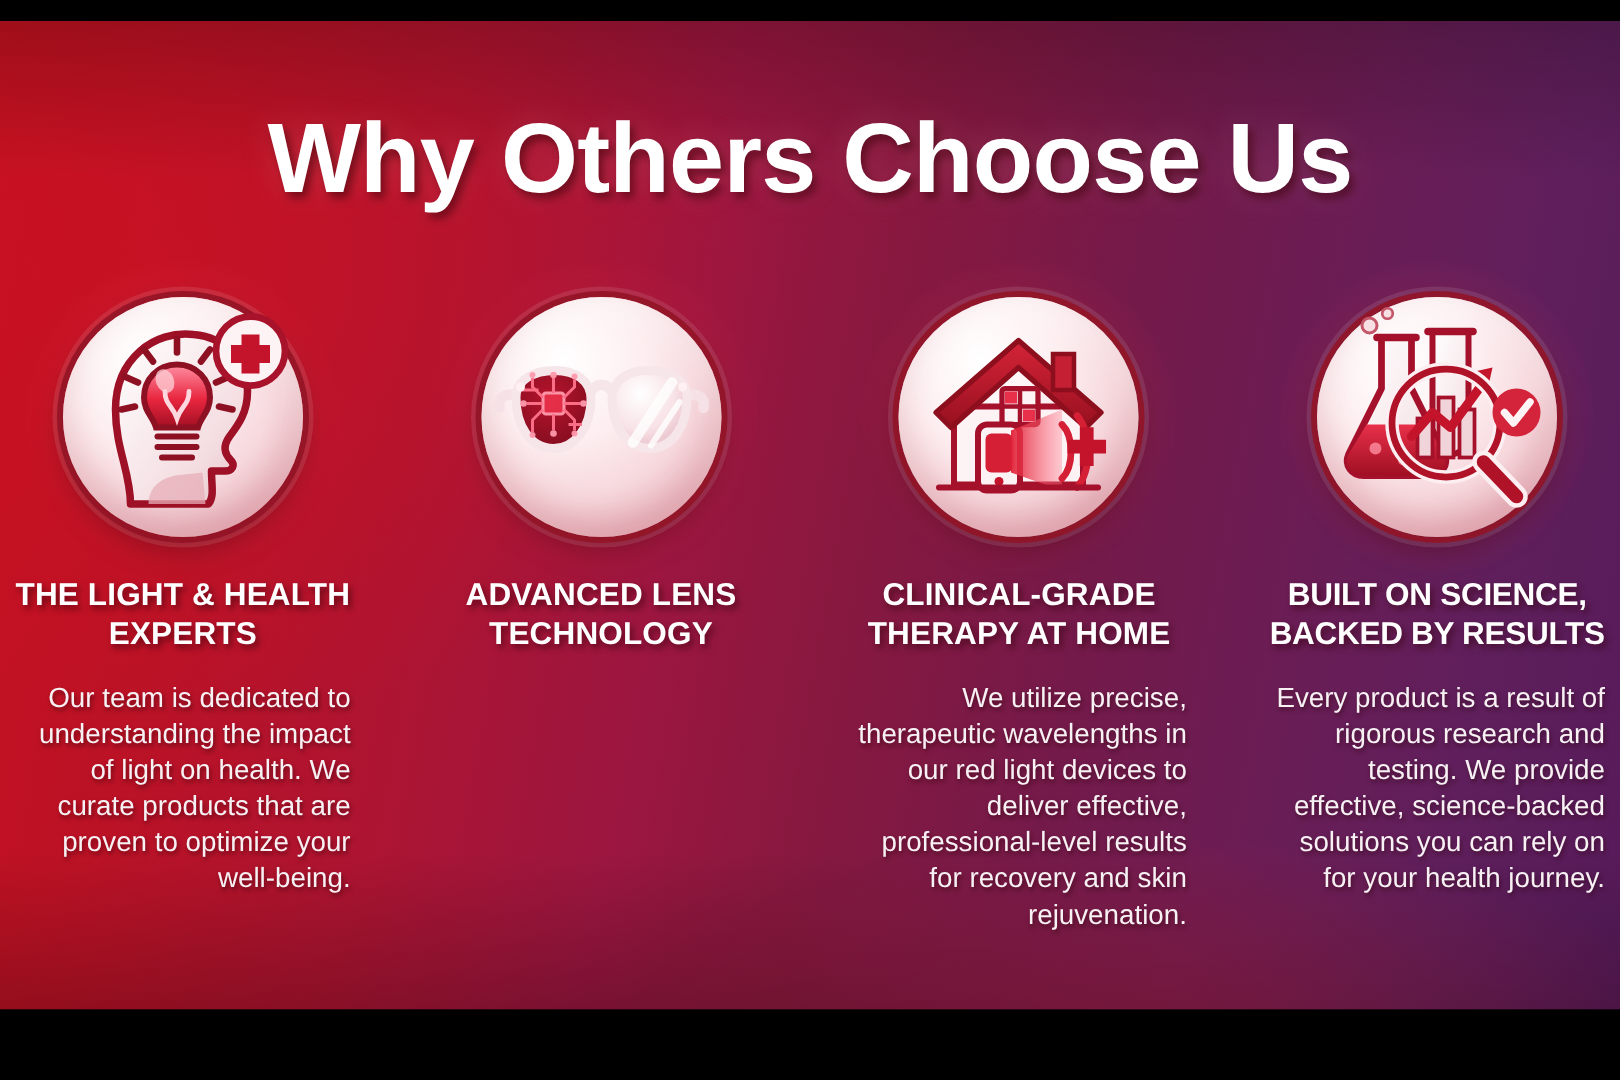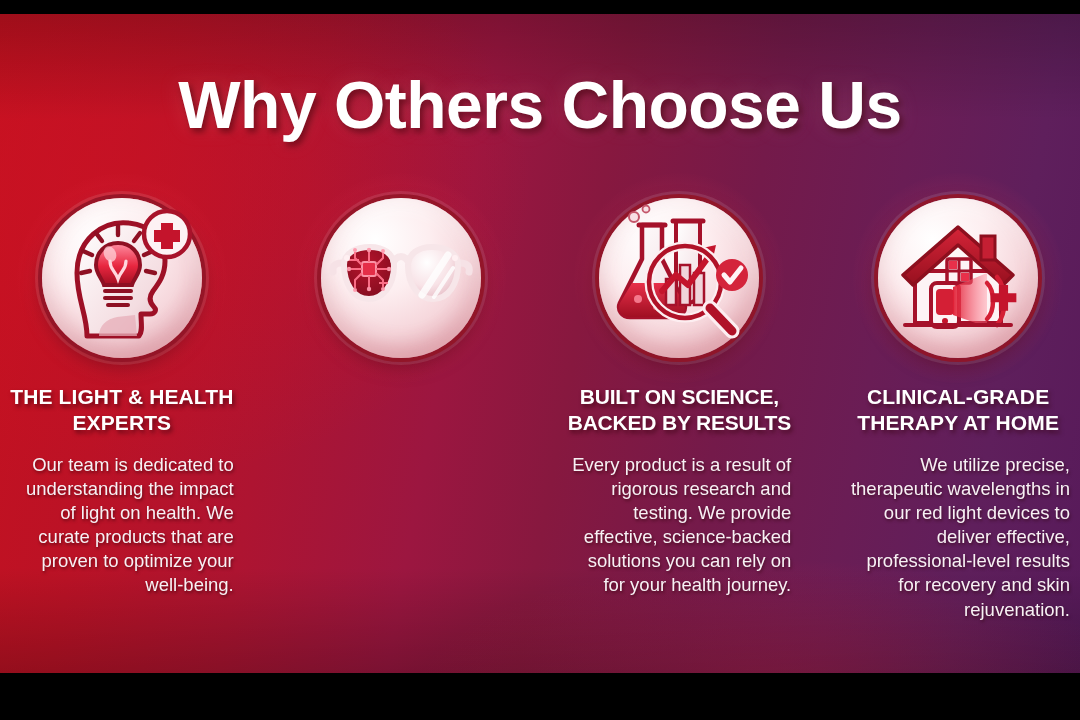--- a/index.html
+++ b/index.html
@@ -284,20 +284,70 @@
                 <path d="M108 94 L127 65" stroke="#ffffff" stroke-width="4" stroke-linecap="round"></path>
               </g>
 
               <path d="M68 58 C72 52 78 52 82 58" fill="none" stroke="#f7e6e9" stroke-width="7" stroke-linecap="round"></path>
 
               <circle cx="21" cy="55" r="3" fill="#fff0f2"></circle>
               <circle cx="129" cy="55" r="3" fill="#fff0f2"></circle>
             </svg>
           </div>
         </div>
+        <h3 class="card-title">ADVANCED LENS TECHNOLOGY</h3>
+      </div>
+
+      <div class="col col-3">
+        <div class="icon-wrap">
+          <div class="icon-glow"></div>
+          <div class="medallion">
+            <svg width="150" height="150" viewBox="0 0 150 150">
+              <defs>
+                <linearGradient id="roofG" x1="0" y1="0" x2="0" y2="1">
+                  <stop offset="0%" stop-color="#d52438"></stop>
+                  <stop offset="100%" stop-color="#97101f"></stop>
+                </linearGradient>
+                <linearGradient id="beamG" x1="0" y1="0" x2="1" y2="0">
+                  <stop offset="0%" stop-color="#e01f35" stop-opacity="0.95"></stop>
+                  <stop offset="100%" stop-color="#ff7a8c" stop-opacity="0.35"></stop>
+                </linearGradient>
+              </defs>
+
+              <path d="M32 68 L118 68 L118 120 L32 120 Z" fill="#fdf3f5" stroke="#a5112a" stroke-width="4"></path>
+
+              <path d="M20 72 L75 24 L130 72 L120 82 L75 42 L30 82 Z" fill="url(#roofG)" stroke="#8d0f1e" stroke-width="3.5" stroke-linejoin="round"></path>
+
+              <rect x="98" y="33" width="14" height="24" fill="#c51f33" stroke="#8d0f1e" stroke-width="3"></rect>
+
+              <rect x="64" y="56" width="24" height="24" rx="2" fill="#fdf3f5" stroke="#a5112a" stroke-width="3.5"></rect>
+              <line x1="76" y1="56" x2="76" y2="80" stroke="#a5112a" stroke-width="3"></line>
+              <line x1="64" y1="68" x2="88" y2="68" stroke="#a5112a" stroke-width="3"></line>
+              <rect x="66" y="58" width="8" height="8" fill="#e8304a"></rect>
+              <rect x="78" y="70" width="8" height="8" fill="#e8304a"></rect>
+
+              <rect x="48" y="80" width="28" height="44" rx="6" fill="#fdf3f5" stroke="#a5112a" stroke-width="4"></rect>
+              <rect x="53" y="86" width="18" height="26" rx="4" fill="#d41f35"></rect>
+              <circle cx="62" cy="118" r="3" fill="#c4142c"></circle>
+
+              <path d="M70 84 L104 70 L104 124 L70 112 Z" fill="url(#beamG)"></path>
+
+              <g fill="none" stroke="#d41f35" stroke-width="4.5" stroke-linecap="round">
+                <path d="M104 80 C112 88 112 108 104 116"></path>
+                <path d="M114 74 C124 86 124 110 114 122"></path>
+              </g>
+
+              <path d="M120 90 h9 v-9 h10 v9 h9 v10 h-9 v9 h-10 v-9 h-9 z" fill="#c4142c" transform="translate(-12,0) scale(0.92) translate(10,8)"></path>
+
+              <line x1="22" y1="122" x2="128" y2="122" stroke="#a5112a" stroke-width="4" stroke-linecap="round"></line>
+            </svg>
+          </div>
+        </div>
+        <h3 class="card-title">CLINICAL-GRADE THERAPY AT HOME</h3>
+        <p class="card-body">We utilize precise, therapeutic wavelengths in our red light devices to deliver effective, professional-level results for recovery and skin rejuvenation.</p>
       </div>
 
       <div class="col col-4">
         <div class="icon-wrap">
           <div class="icon-glow"></div>
           <div class="medallion">
             <svg width="150" height="150" viewBox="0 0 150 150">
               <defs>
                 <linearGradient id="liqG" x1="0" y1="0" x2="0" y2="1">
                   <stop offset="0%" stop-color="#e8304a"></stop>
@@ -340,66 +390,17 @@
 
               <circle cx="128" cy="72" r="16" fill="#d4243b"></circle>
               <path d="M120 72 L126 79 L137 65" fill="none" stroke="#fff3f5" stroke-width="5" stroke-linecap="round" stroke-linejoin="round"></path>
             </svg>
           </div>
         </div>
         <h3 class="card-title">BUILT ON SCIENCE, BACKED BY RESULTS</h3>
         <p class="card-body">Every product is a result of rigorous research and testing. We provide effective, science-backed solutions you can rely on for your health journey.</p>
       </div>
 
-      <div class="col col-3">
-        <div class="icon-wrap">
-          <div class="icon-glow"></div>
-          <div class="medallion">
-            <svg width="150" height="150" viewBox="0 0 150 150">
-              <defs>
-                <linearGradient id="roofG" x1="0" y1="0" x2="0" y2="1">
-                  <stop offset="0%" stop-color="#d52438"></stop>
-                  <stop offset="100%" stop-color="#97101f"></stop>
-                </linearGradient>
-                <linearGradient id="beamG" x1="0" y1="0" x2="1" y2="0">
-                  <stop offset="0%" stop-color="#e01f35" stop-opacity="0.95"></stop>
-                  <stop offset="100%" stop-color="#ff7a8c" stop-opacity="0.35"></stop>
-                </linearGradient>
-              </defs>
-
-              <path d="M32 68 L118 68 L118 120 L32 120 Z" fill="#fdf3f5" stroke="#a5112a" stroke-width="4"></path>
-
-              <path d="M20 72 L75 24 L130 72 L120 82 L75 42 L30 82 Z" fill="url(#roofG)" stroke="#8d0f1e" stroke-width="3.5" stroke-linejoin="round"></path>
-
-              <rect x="98" y="33" width="14" height="24" fill="#c51f33" stroke="#8d0f1e" stroke-width="3"></rect>
-
-              <rect x="64" y="56" width="24" height="24" rx="2" fill="#fdf3f5" stroke="#a5112a" stroke-width="3.5"></rect>
-              <line x1="76" y1="56" x2="76" y2="80" stroke="#a5112a" stroke-width="3"></line>
-              <line x1="64" y1="68" x2="88" y2="68" stroke="#a5112a" stroke-width="3"></line>
-              <rect x="66" y="58" width="8" height="8" fill="#e8304a"></rect>
-              <rect x="78" y="70" width="8" height="8" fill="#e8304a"></rect>
-
-              <rect x="48" y="80" width="28" height="44" rx="6" fill="#fdf3f5" stroke="#a5112a" stroke-width="4"></rect>
-              <rect x="53" y="86" width="18" height="26" rx="4" fill="#d41f35"></rect>
-              <circle cx="62" cy="118" r="3" fill="#c4142c"></circle>
-
-              <path d="M70 84 L104 70 L104 124 L70 112 Z" fill="url(#beamG)"></path>
-
-              <g fill="none" stroke="#d41f35" stroke-width="4.5" stroke-linecap="round">
-                <path d="M104 80 C112 88 112 108 104 116"></path>
-                <path d="M114 74 C124 86 124 110 114 122"></path>
-              </g>
-
-              <path d="M120 90 h9 v-9 h10 v9 h9 v10 h-9 v9 h-10 v-9 h-9 z" fill="#c4142c" transform="translate(-12,0) scale(0.92) translate(10,8)"></path>
-
-              <line x1="22" y1="122" x2="128" y2="122" stroke="#a5112a" stroke-width="4" stroke-linecap="round"></line>
-            </svg>
-          </div>
-        </div>
-        <h3 class="card-title">CLINICAL-GRADE THERAPY AT HOME</h3>
-        <p class="card-body">We utilize precise, therapeutic wavelengths in our red light devices to deliver effective, professional-level results for recovery and skin rejuvenation.</p>
-      </div>
-
     </div>
   </div>
 
   <div class="letterbox-bottom"></div>
 </div>
 
 </body></html>

